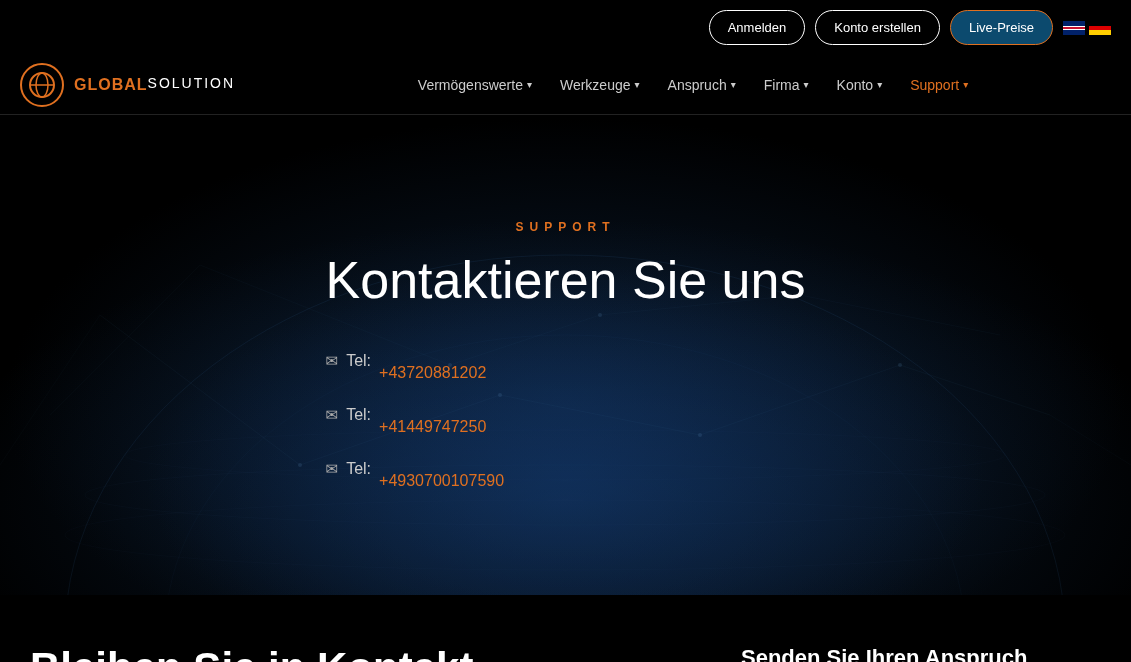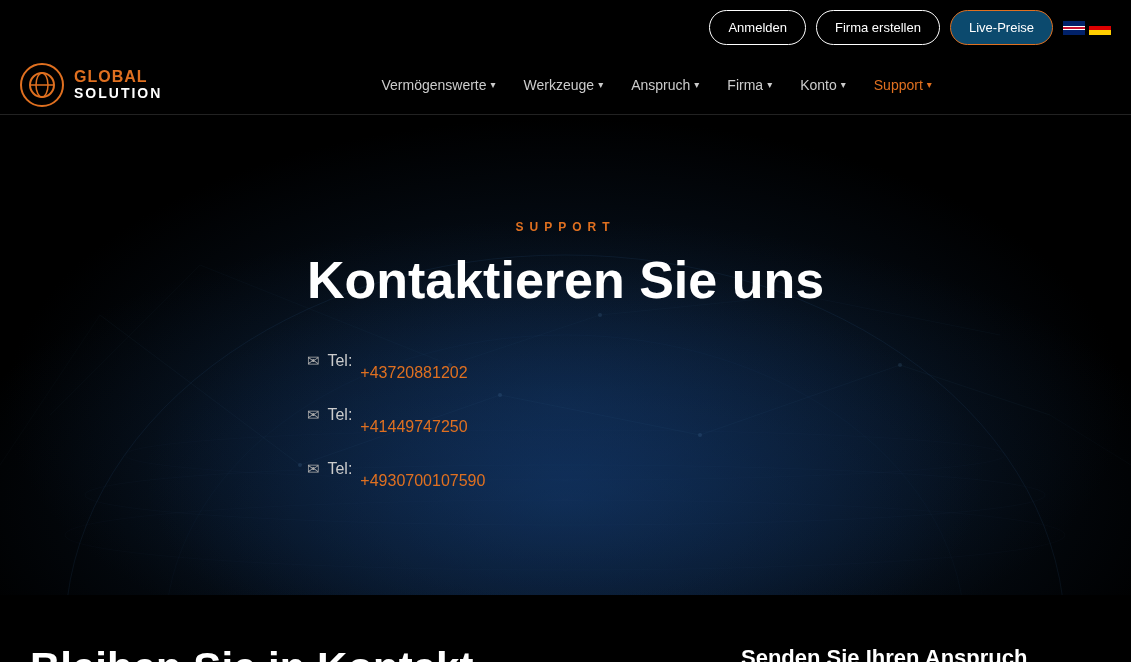--- a/index.html
+++ b/index.html
@@ -24,23 +24,23 @@
 
     .navbar {
       display: flex; align-items: center; padding: 0 20px;
       background: rgba(0,0,0,0.85); height: 60px; border-bottom: 1px solid #222;
     }
     .logo { display: flex; align-items: center; gap: 10px; text-decoration: none; margin-right: 40px; }
     .logo-icon {
       width: 44px; height: 44px; border-radius: 50%; border: 2px solid #e07020;
       display: flex; align-items: center; justify-content: center; font-size: 18px; color: #e07020;
     }
-    .logo-text { display: flex; flex-direction: column; line-height: 1.1; }
+    .logo-text { display: flex; flex-direction: row; line-height: 1.1; }
     .logo-text span:first-child { color: #e07020; font-weight: 900; font-size: 16px; letter-spacing: 1px; }
-    .logo-text span:last-child { color: #fff; font-weight: 700; font-size: 14px; letter-spacing: 2px; }
+    .logo-text span:last-child { color: #fff; font-weight: 400; font-size: 14px; letter-spacing: 2px; }
 
     .nav-items { display: flex; gap: 8px; align-items: center; flex: 1; justify-content: center; text-align: right; }
     .nav-item {
       color: #ccc; font-size: 14px; cursor: pointer; padding: 6px 10px;
       display: flex; align-items: center; gap: 4px;
     }
     .nav-item.active { color: #e07020; }
     .nav-item .caret { font-size: 10px; }
 
     
@@ -58,21 +58,21 @@
     }
     
     .hero-globe-svg {
       position: absolute; top: 0; left: 0; width: 100%; height: 100%; opacity: 0.25;
     }
 
     .hero-content { position: relative; z-index: 2; text-align: center; }
     .hero-label {
       letter-spacing: 6px; font-size: 12px; color: #e07020; margin-bottom: 16px; font-weight: 600;
     }
-    .hero-title { font-size: 52px; font-weight: 700; color: #fff; margin-bottom: 30px; }
+    .hero-title { font-size: 52px; font-weight: 400; color: #fff; margin-bottom: 30px; }
     .hero-contacts { display: flex; flex-direction: column; gap: 12px; }
     .hero-contact { display: flex; align-items: center; gap: 8px; font-size: 16px; color: #ccc; }
     .hero-contact .mail-icon { font-size: 15px; color: #aaa; }
     .hero-contact .tel-label { color: #ccc; }
     .hero-contact .tel-num { color: #e07020; margin-top: 24px; }
 
     
     .bottom-section {
       background: #000; display: flex; padding: 50px 30px 40px; gap: 60px; min-height: 200px;
     }
@@ -80,21 +80,21 @@
     .left-col h2 { font-size: 42px; font-weight: 900; color: #fff; line-height: 1.1; margin-bottom: 24px; }
 
     .right-col { width: 360px; flex-shrink: 0; }
     .right-col h3 { font-size: 22px; font-weight: 700; color: #fff; margin-bottom: 16px; }
   </style>
 </head>
 <body>
 
 <div class="topbar">
   <button class="topbar-btn">Anmelden</button>
-  <button class="topbar-btn">Firma erstellen</button>
+  <button class="topbar-btn">Konto erstellen</button>
   <button class="topbar-btn orange">Live-Preise</button>
   <div class="flags">
     <span class="flag flag-uk"></span>
     <span class="flag flag-de"></span>
   </div>
 </div>
 
 <nav class="navbar">
   <a class="logo">
     <div class="logo-icon">

